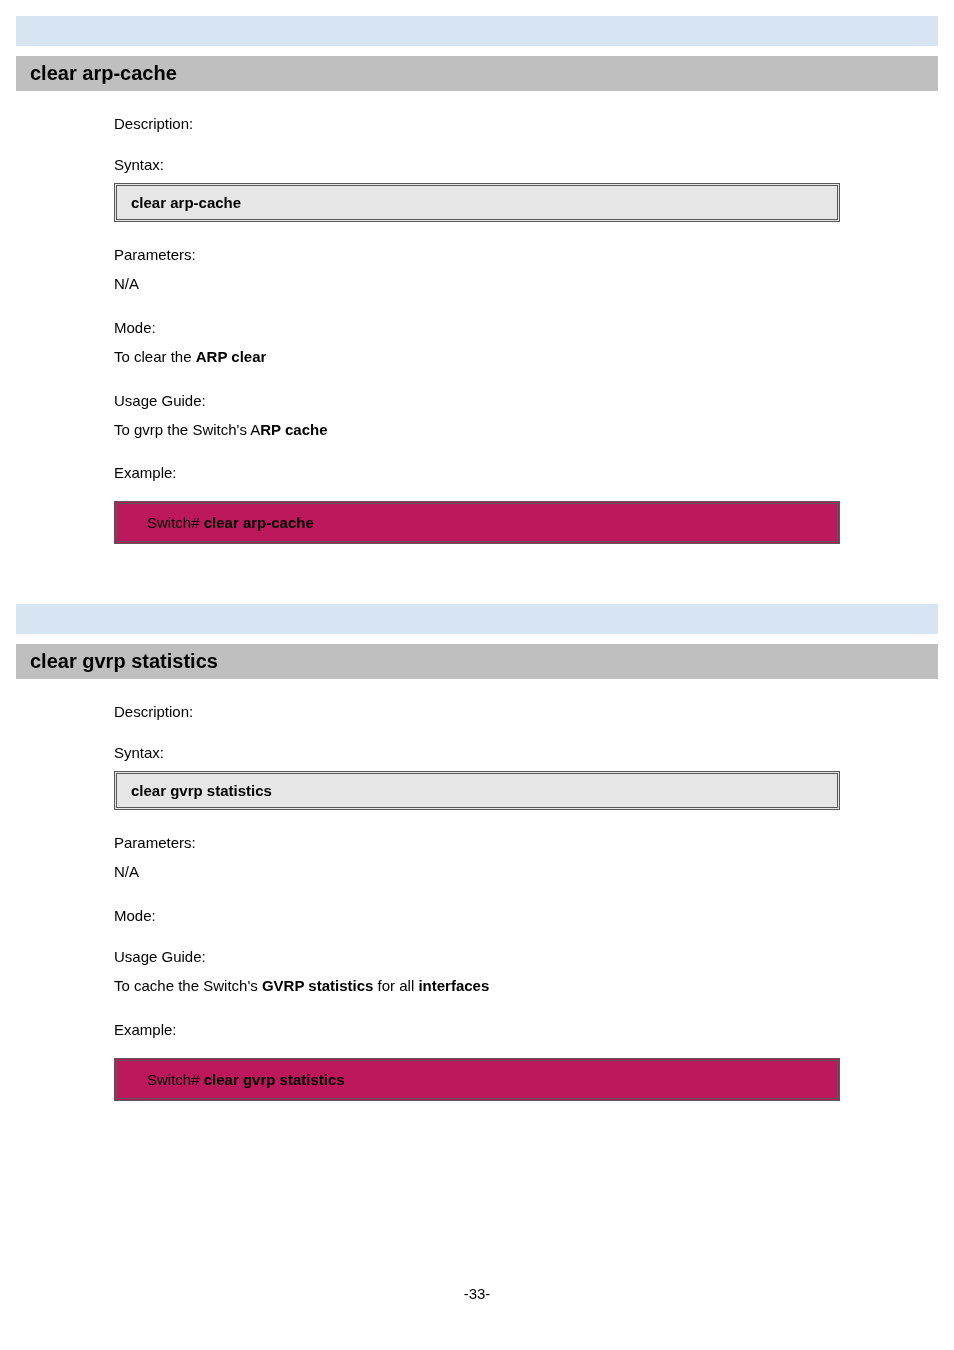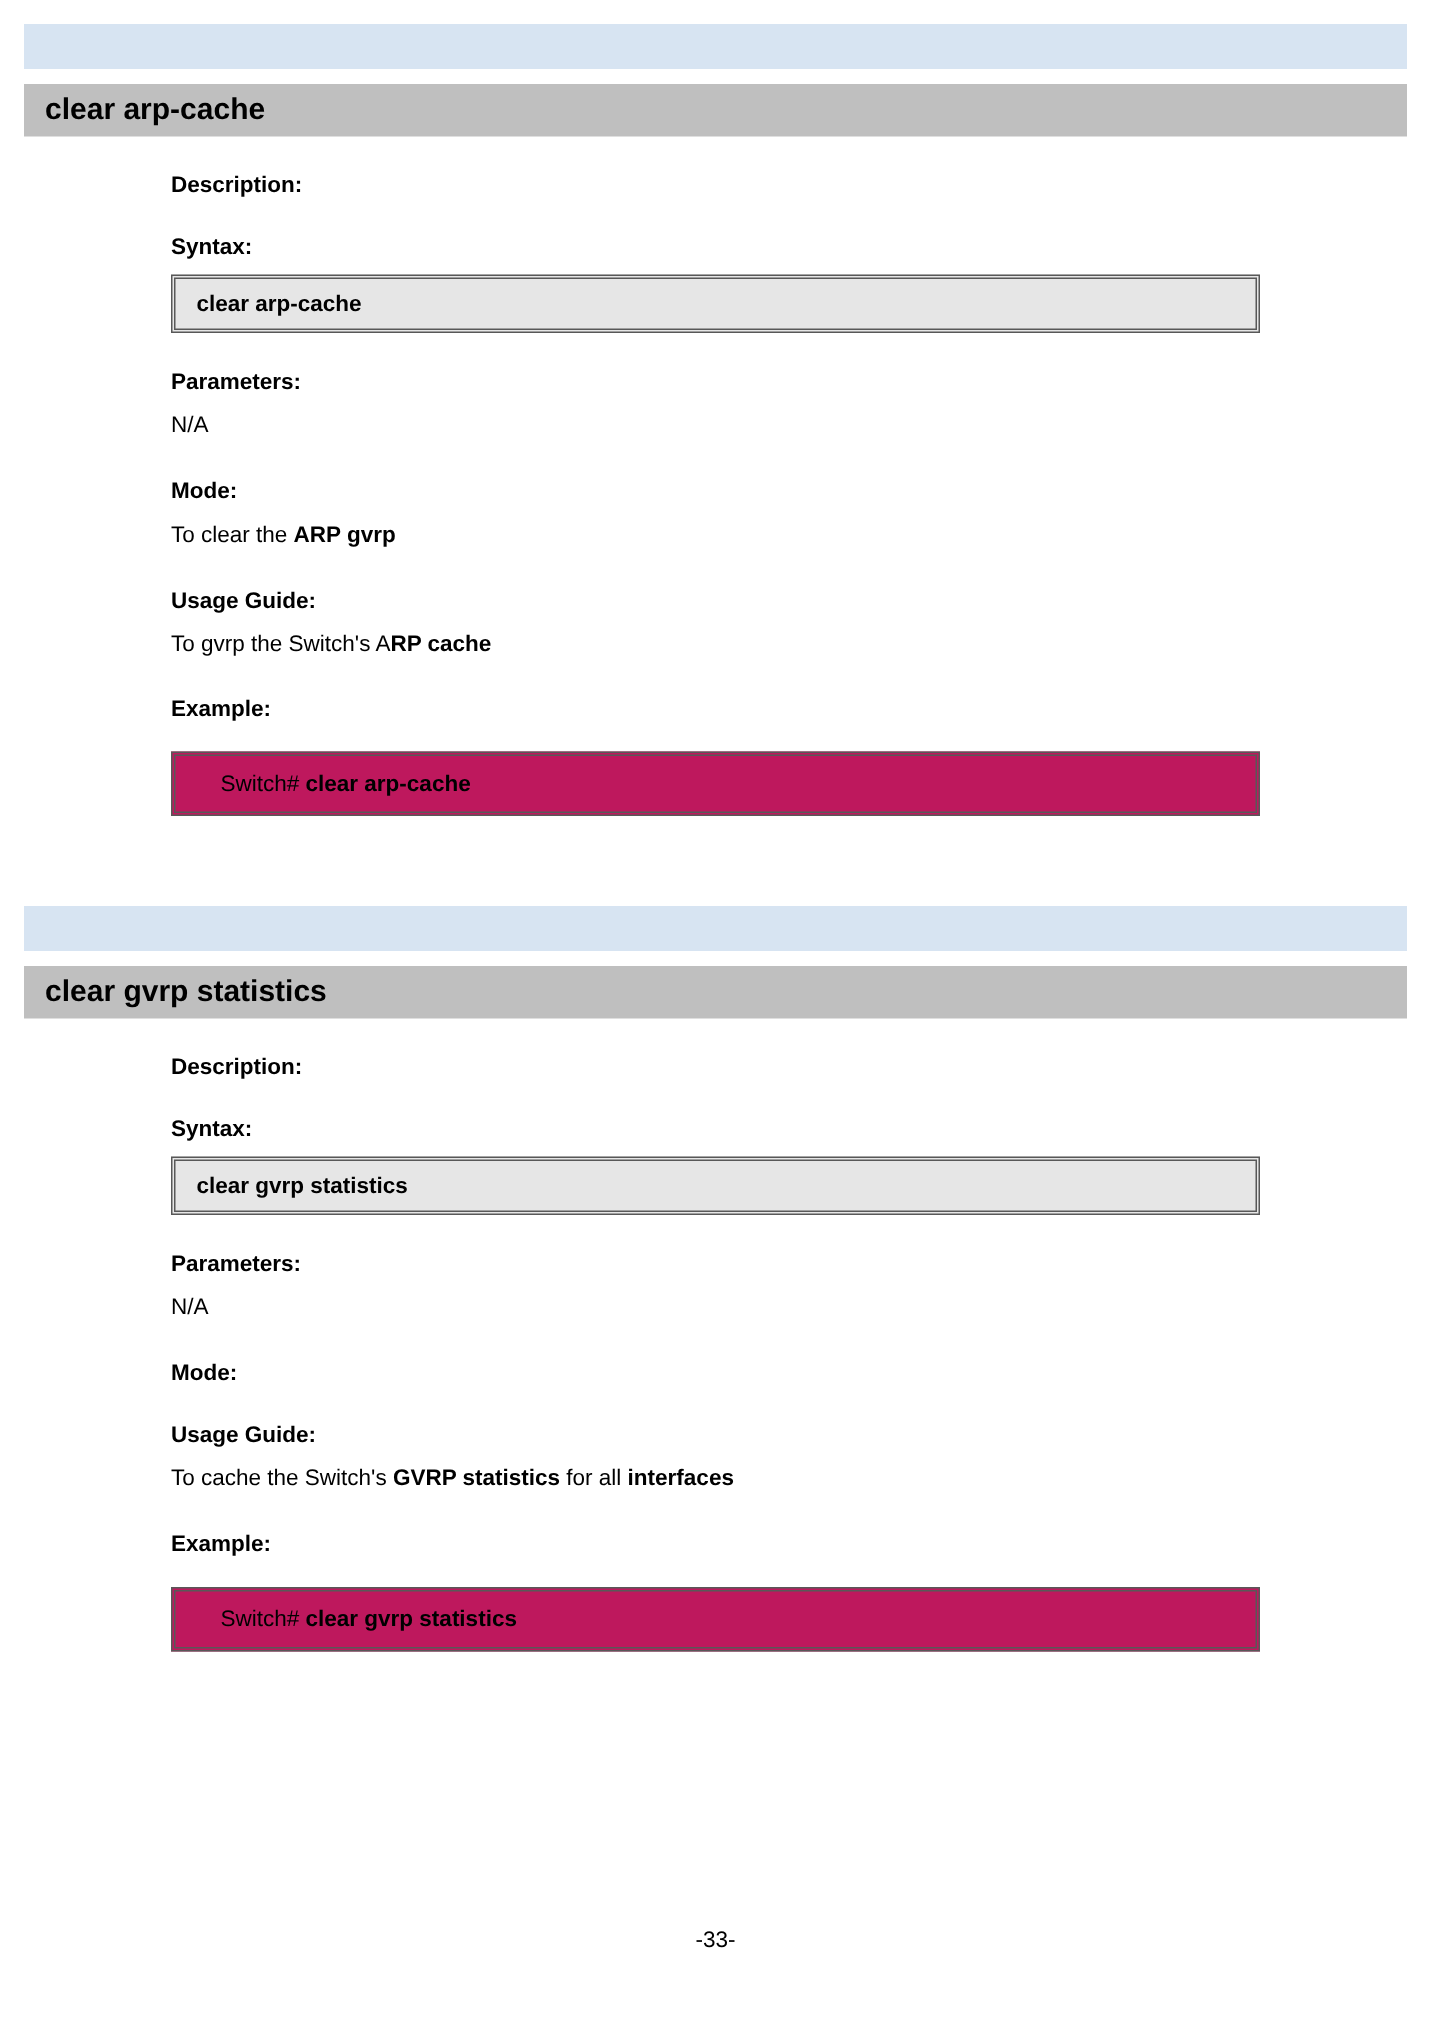--- a/index.html
+++ b/index.html
@@ -28,21 +28,21 @@
     padding: 6px 14px;
     font-size: 20px;
     font-weight: bold;
     color: #000;
   }
   .content {
     padding: 0 98px;
   }
   .subhead {
     font-size: 15px;
-    font-weight: bold;
+    font-weight: normal;
     margin-top: 24px;
     margin-bottom: 10px;
     color: #000;
   }
   .syntax-box {
     border: 3px double #585858;
     background: #e6e6e6;
     padding: 8px 14px;
     font-size: 15px;
     font-weight: bold;
@@ -86,21 +86,21 @@
     <div class="subhead">Description:</div>
 
     <div class="subhead">Syntax:</div>
     <div class="syntax-box">clear arp-cache</div>
 
     <div class="subhead">Parameters:</div>
     <div class="para">N/A</div>
 
     <div class="subhead">Mode:</div>
     <div class="para">
-      <span>To clear the </span><b>ARP gvrp</b>
+      <span>To clear the </span><b>ARP clear</b>
     </div>
 
     <div class="subhead">Usage Guide:</div>
     <div class="para">
       <span>To gvrp the Switch's A</span><b>RP cache</b>
     </div>
 
     <div class="subhead">Example:</div>
     <div class="gap-sm"></div>
     <div class="cli-box">

